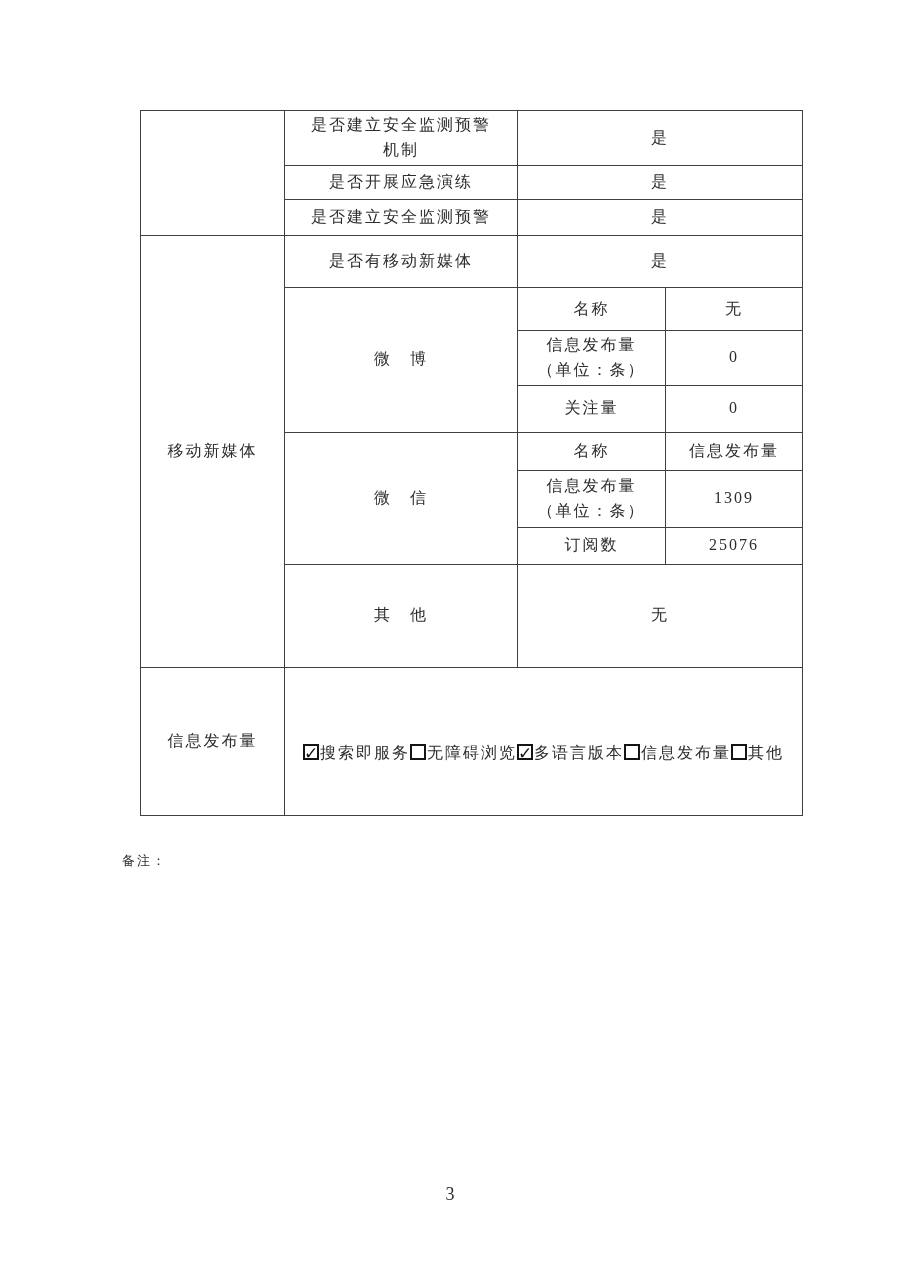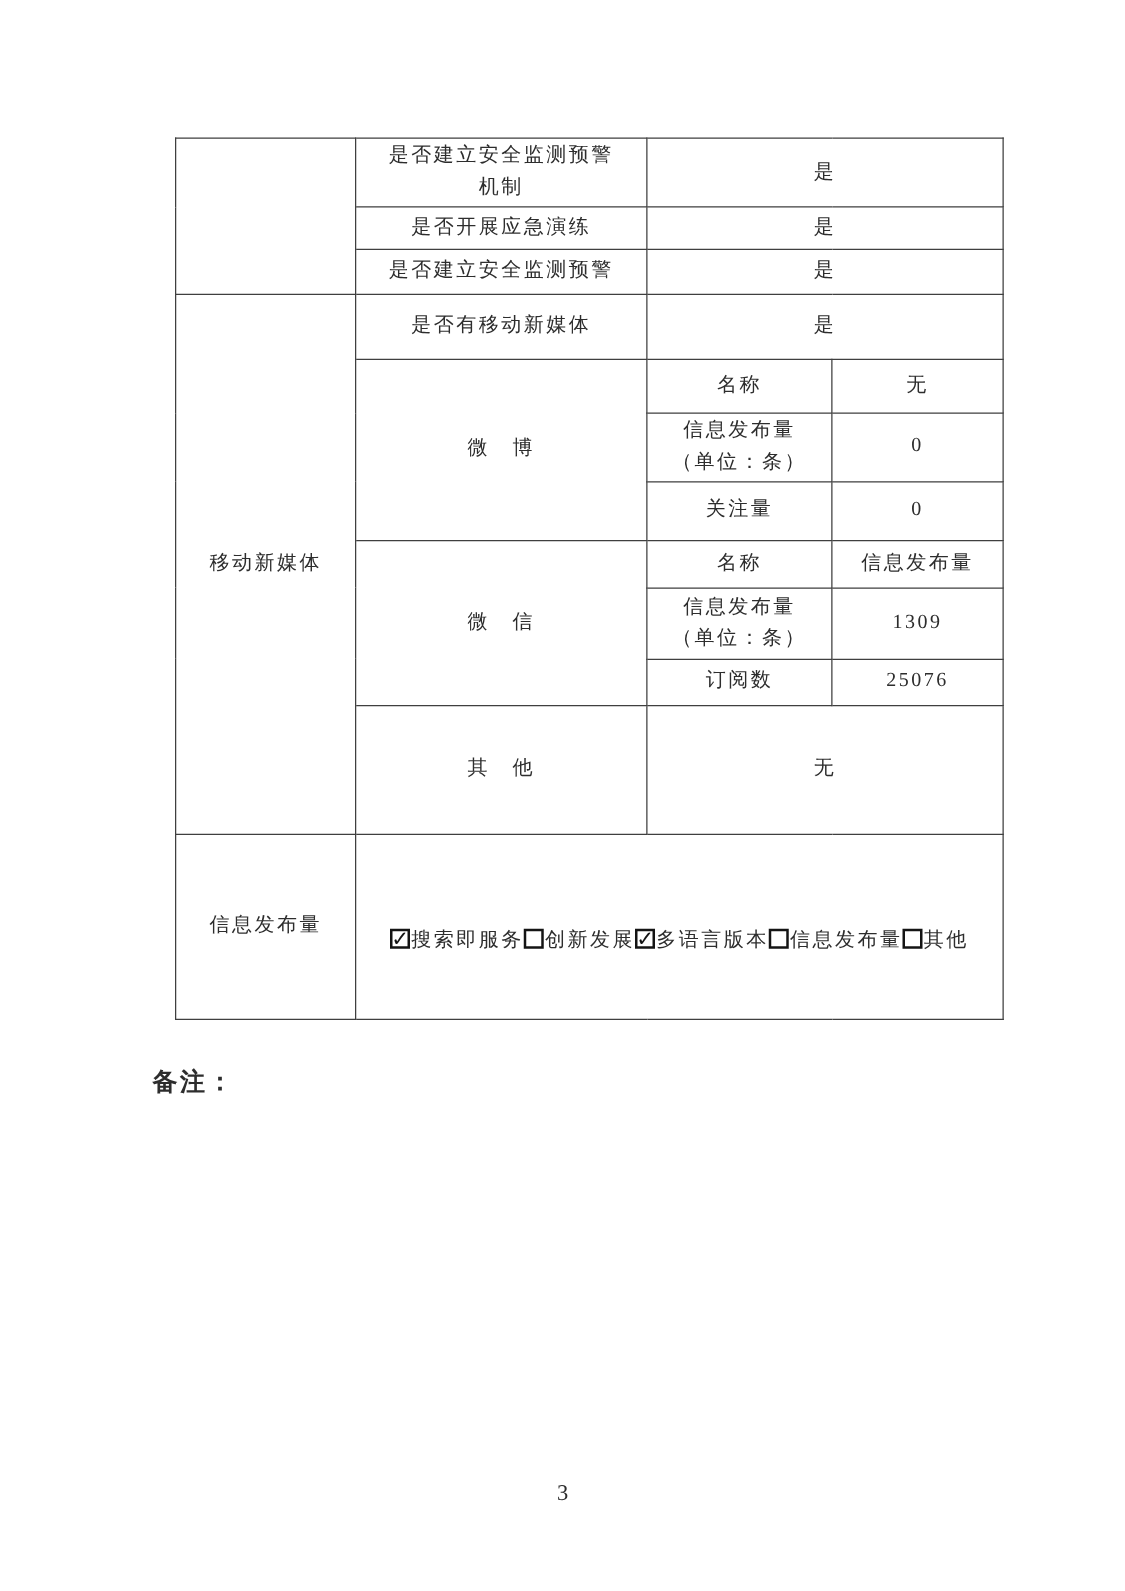--- a/index.html
+++ b/index.html
@@ -72,22 +72,22 @@
     top: -6px;
     font-size: 17px;
     font-weight: bold;
     color: #141414;
     font-family: "DejaVu Sans", sans-serif;
   }
   .remarks {
     position: absolute;
     left: 122px;
     top: 852px;
-    font-size: 20px;
-    font-weight: bold;
+    font-size: 13px;
+    font-weight: normal;
     letter-spacing: 2px;
   }
   .page-number {
     position: absolute;
     left: 0;
     top: 1184px;
     width: 100%;
     text-align: center;
     font-size: 18px;
   }
@@ -157,21 +157,21 @@
       </tr>
 
       <tr style="height:103px">
         <td>其　他</td>
         <td colspan="2">无</td>
       </tr>
 
       <tr style="height:148px">
         <td>信息发布量</td>
         <td colspan="3" class="checkbox-cell">
-          <span class="cb-item"><span class="cb-box checked"></span><span>搜索即服务</span></span><span class="cb-item"><span class="cb-box"></span><span>创新发展</span></span><span class="cb-item"><span class="cb-box checked"></span><span>多语言版本</span></span><span class="cb-item"><span class="cb-box"></span><span>信息发布量</span></span><span class="cb-item"><span class="cb-box"></span><span>其他</span></span>
+          <span class="cb-item"><span class="cb-box checked"></span><span>搜索即服务</span></span><span class="cb-item"><span class="cb-box"></span><span>无障碍浏览</span></span><span class="cb-item"><span class="cb-box checked"></span><span>多语言版本</span></span><span class="cb-item"><span class="cb-box"></span><span>信息发布量</span></span><span class="cb-item"><span class="cb-box"></span><span>其他</span></span>
         </td>
       </tr>
     </tbody>
   </table>
 
   <div class="remarks">备注：</div>
 
   <div class="page-number">3</div>
 
 </div>

